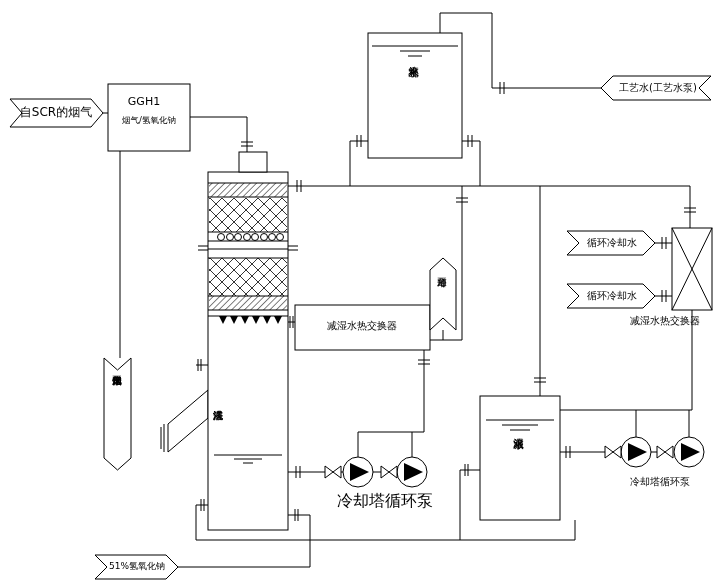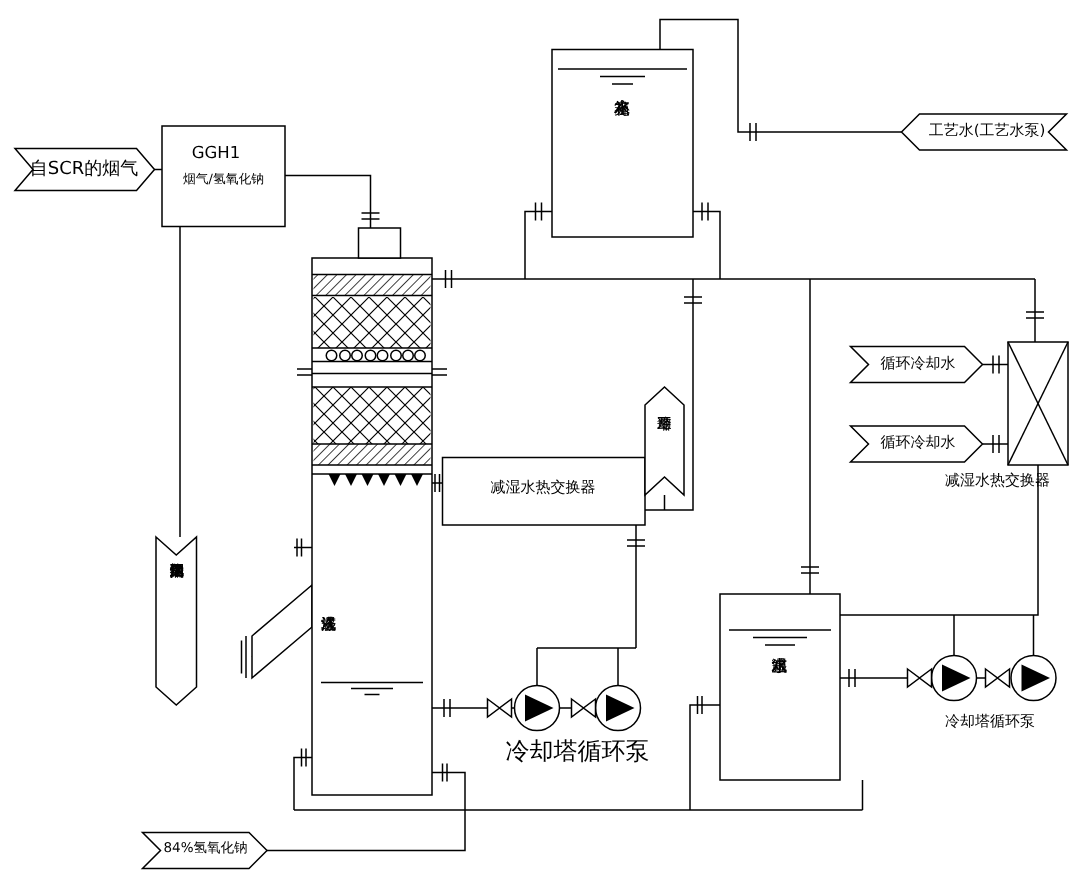--- a/index.html
+++ b/index.html
@@ -236,15 +236,15 @@
 <div class="lbl c" style="left:297px;top:320px;width:130px;font-size:10px;">减湿水热交换器</div>
 
 <div class="lbl v" style="left:436px;top:270px;font-size:9.5px;">至冷却塔</div>
 
 <div class="lbl v" style="left:513px;top:430px;font-size:10.5px;">减湿水水箱</div>
 
 <div class="lbl c" style="left:325px;top:492px;width:120px;font-size:16px;">冷却塔循环泵</div>
 
 <div class="lbl c" style="left:604px;top:476px;width:112px;font-size:10px;">冷却塔循环泵</div>
 
-<div class="lbl c" style="left:104px;top:561px;width:66px;font-size:9px;">84%氢氧化钠</div>
+<div class="lbl c" style="left:104px;top:561px;width:66px;font-size:9px;">51%氢氧化钠</div>
 
 </div>
 
 </body></html>

